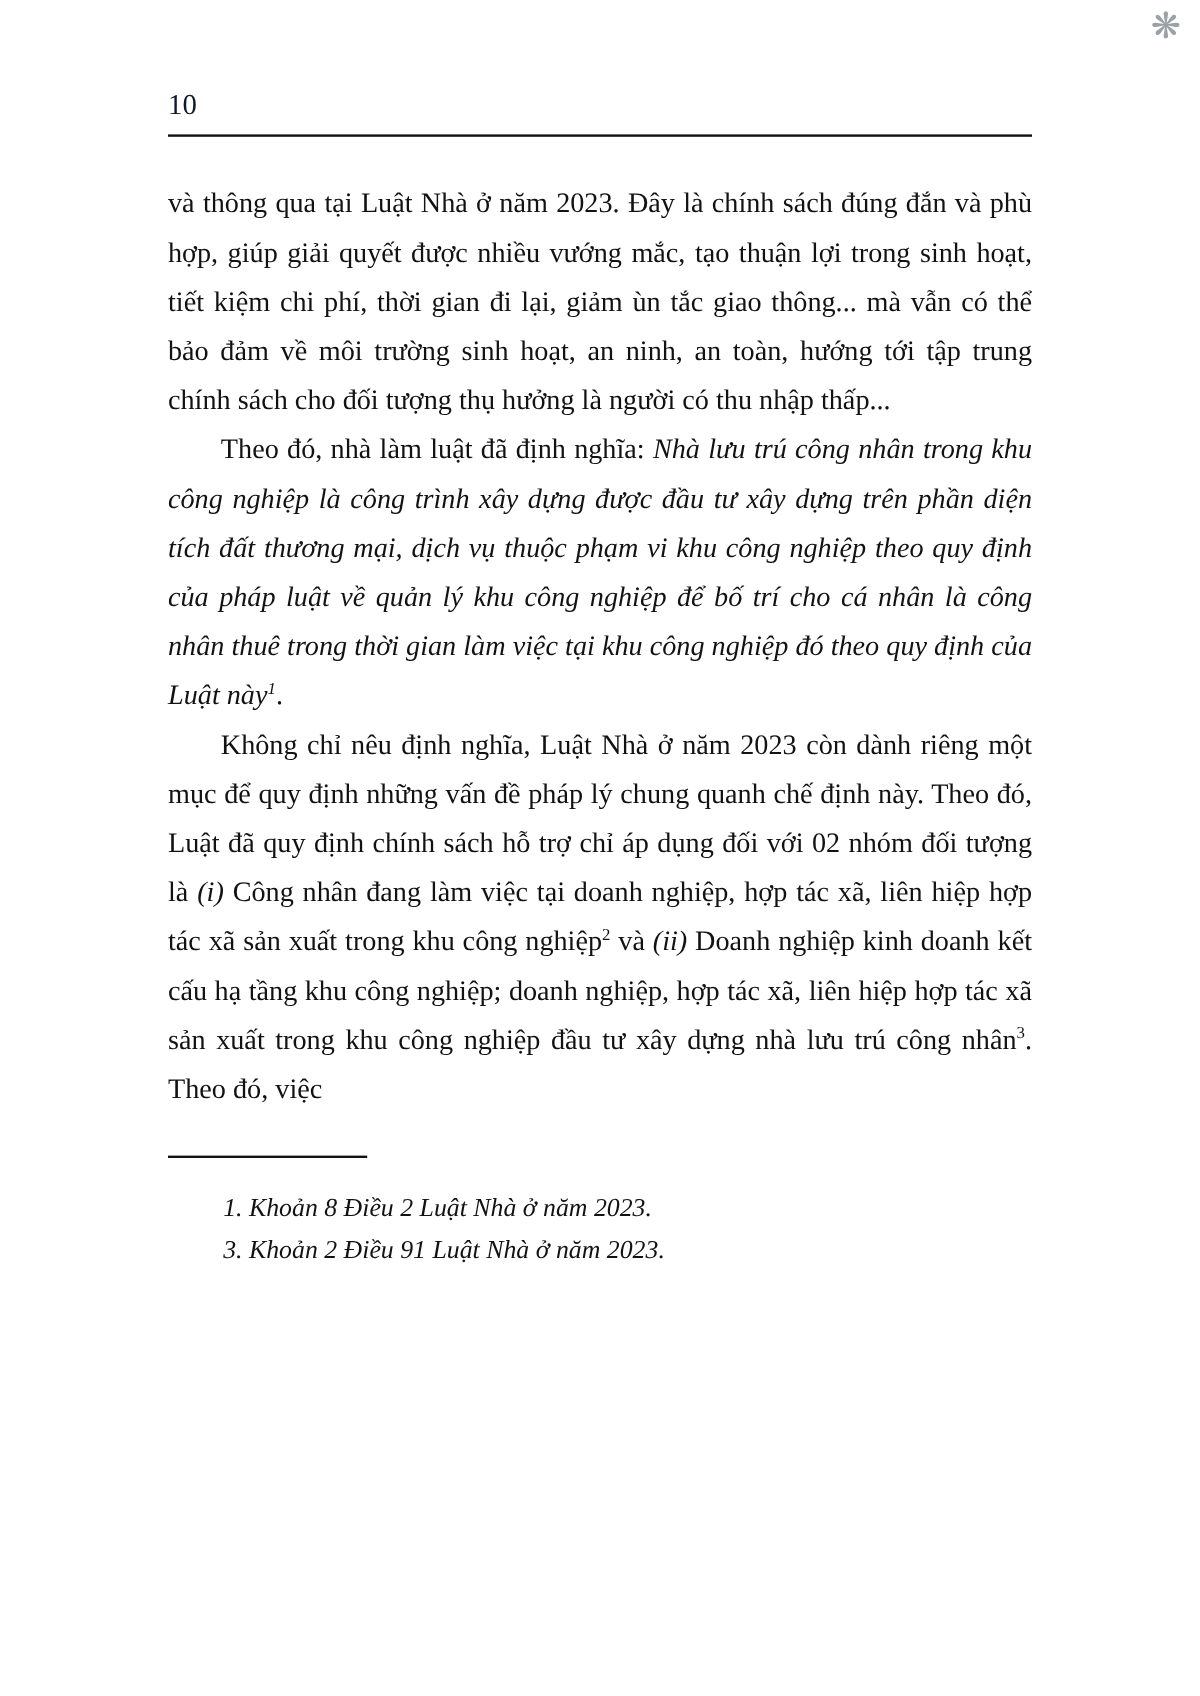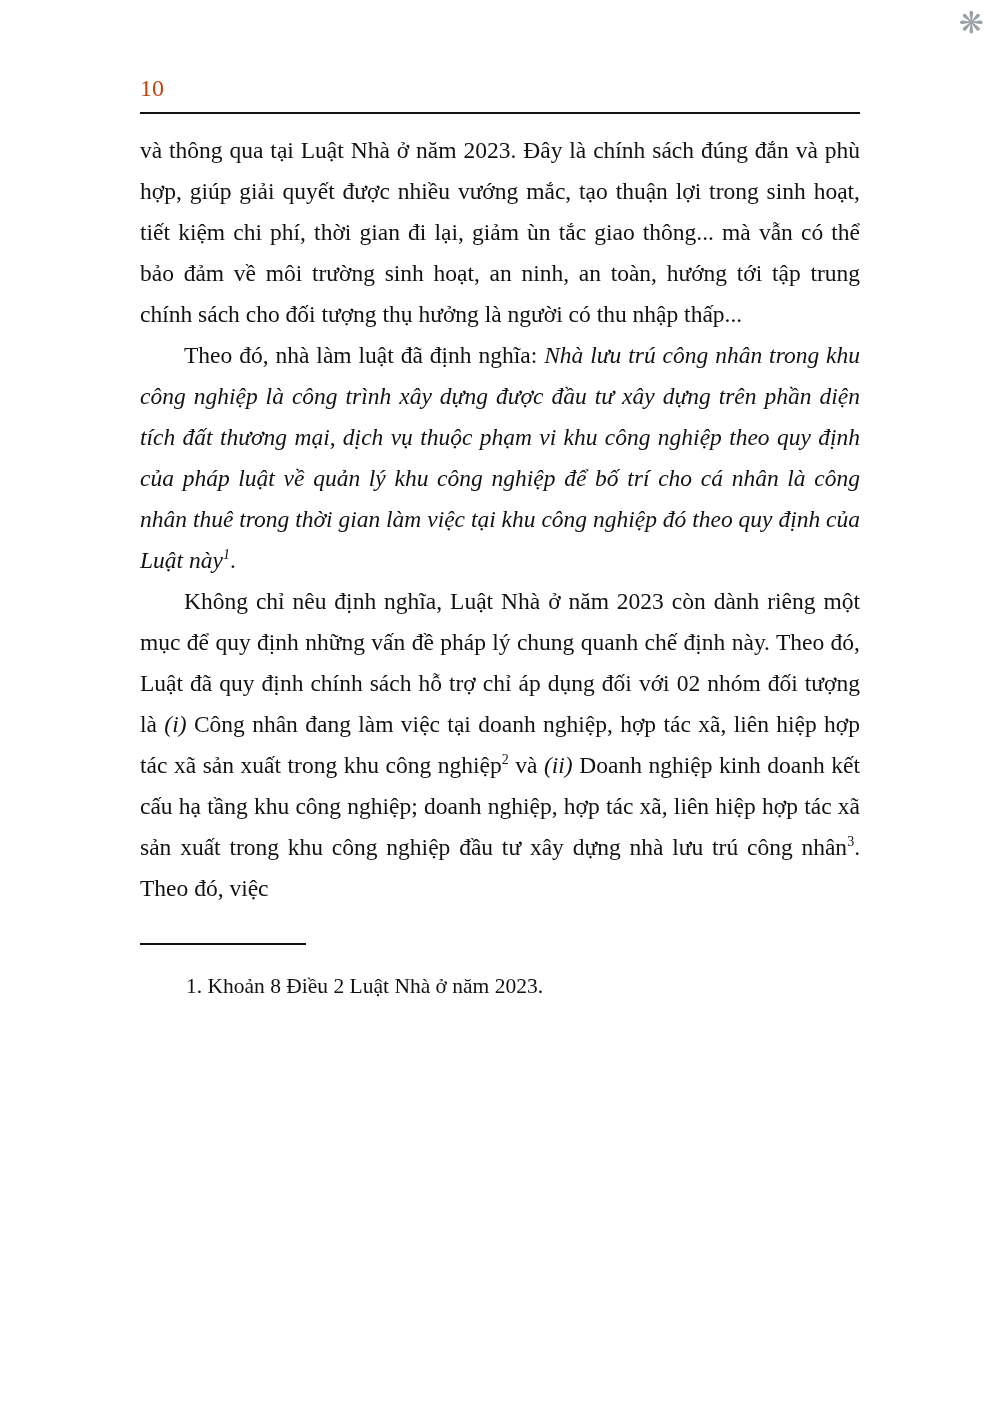--- a/index.html
+++ b/index.html
@@ -32,47 +32,48 @@
   .running-head {
     display: flex;
     align-items: baseline;
     justify-content: space-between;
     border-bottom: 2.5px solid #121212;
     padding-bottom: 10px;
   }
   .page-number {
     font-size: 24px;
     font-family: "Liberation Serif", serif;
-    color: #c2410c;
+    color: #0f172a;
   }
   .head-title {
     font-family: "Liberation Sans", sans-serif;
     font-weight: 700;
     font-size: 19.5px;
     letter-spacing: 0.3px;
     color: #121212;
     white-space: nowrap;
   }
   .body-text {
-    margin-top: 16px;
+    margin-top: 36px;
     font-size: 23.5px;
     line-height: 41px;
     text-align: justify;
     color: #121212;
   }
   .body-text p { margin: 0; }
   .body-text p.indent { text-indent: 44px; }
   .body-text .it { font-style: italic; }
   sup {
     font-size: 14px;
     line-height: 0;
     vertical-align: super;
   }
   .footnote-block {
     margin-top: 34px;
+    font-style: italic;
   }
   .footnote-rule {
     width: 166px;
     border-top: 2.5px solid #121212;
     margin-bottom: 24px;
   }
   .footnotes {
     padding-left: 46px;
     font-size: 21.5px;
     line-height: 35px;
@@ -101,17 +102,18 @@
       <p class="indent"><span>Theo đó, nhà làm luật đã định nghĩa: </span><span class="it">Nhà lưu trú công nhân trong khu công nghiệp là công trình xây dựng được đầu tư xây dựng trên phần diện tích đất thương mại, dịch vụ thuộc phạm vi khu công nghiệp theo quy định của pháp luật về quản lý khu công nghiệp để bố trí cho cá nhân là công nhân thuê trong thời gian làm việc tại khu công nghiệp đó theo quy định của Luật này</span><sup class="it">1</sup><span>.</span></p>
 
       <p class="indent"><span>Không chỉ nêu định nghĩa, Luật Nhà ở năm 2023 còn dành riêng một mục để quy định những vấn đề pháp lý chung quanh chế định này. Theo đó, Luật đã quy định chính sách hỗ trợ chỉ áp dụng đối với 02 nhóm đối tượng là </span><span class="it">(i)</span><span> Công nhân đang làm việc tại doanh nghiệp, hợp tác xã, liên hiệp hợp tác xã sản xuất trong khu công nghiệp</span><sup>2</sup><span> và </span><span class="it">(ii)</span><span> Doanh nghiệp kinh doanh kết cấu hạ tầng khu công nghiệp; doanh nghiệp, hợp tác xã, liên hiệp hợp tác xã sản xuất trong khu công nghiệp đầu tư xây dựng nhà lưu trú công nhân</span><sup>3</sup><span>. Theo đó, việc</span></p>
 
     </div>
 
     <div class="footnote-block">
       <div class="footnote-rule"></div>
       <ul class="footnotes">
         <li>1. Khoản 8 Điều 2 Luật Nhà ở năm 2023.</li>
+        <li>3. Khoản 2 Điều 91 Luật Nhà ở năm 2023.</li>
       </ul>
     </div>
 
   </div>
 </div>
 
 </body></html>

